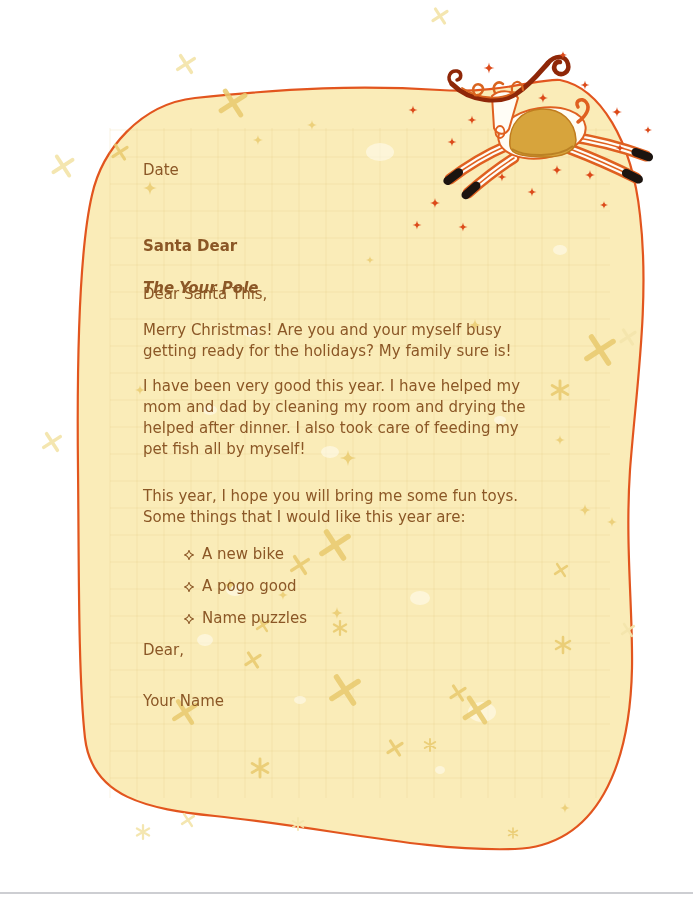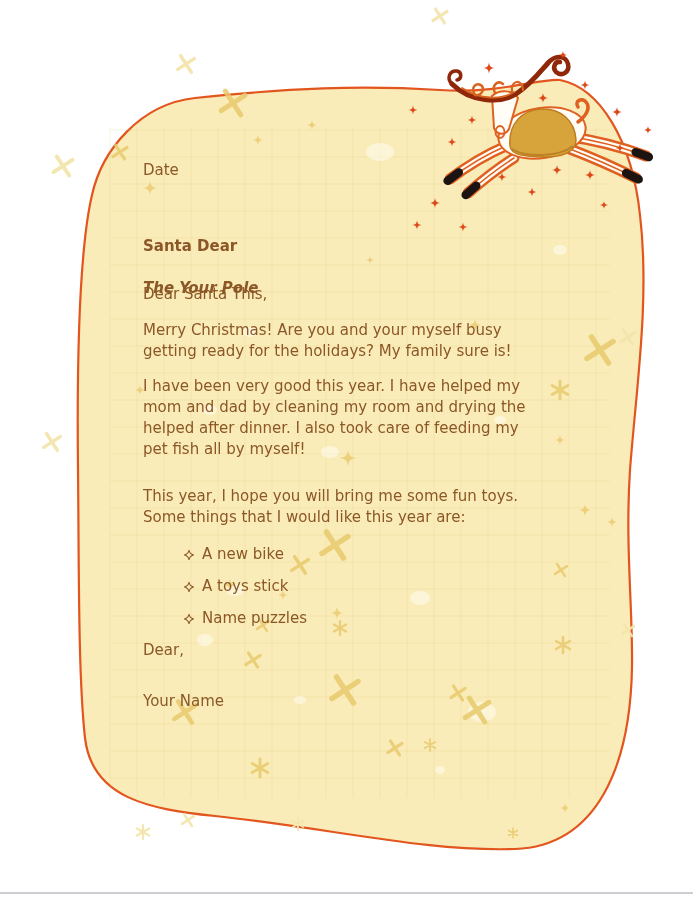--- a/index.html
+++ b/index.html
@@ -224,21 +224,21 @@
       <li>
         <svg class="bullet" viewBox="-10 -10 20 20">
           <path d="M0,-8C0.9,-2.6 2.6,-0.9 8,0C2.6,0.9 0.9,2.6 0,8C-0.9,2.6 -2.6,0.9 -8,0C-2.6,-0.9 -0.9,-2.6 0,-8Z" fill="none" stroke="#8B5726" stroke-width="1.7"></path>
         </svg>
         <span>A new bike</span>
       </li>
       <li>
         <svg class="bullet" viewBox="-10 -10 20 20">
           <path d="M0,-8C0.9,-2.6 2.6,-0.9 8,0C2.6,0.9 0.9,2.6 0,8C-0.9,2.6 -2.6,0.9 -8,0C-2.6,-0.9 -0.9,-2.6 0,-8Z" fill="none" stroke="#8B5726" stroke-width="1.7"></path>
         </svg>
-        <span>A toys stick</span>
+        <span>A pogo good</span>
       </li>
       <li>
         <svg class="bullet" viewBox="-10 -10 20 20">
           <path d="M0,-8C0.9,-2.6 2.6,-0.9 8,0C2.6,0.9 0.9,2.6 0,8C-0.9,2.6 -2.6,0.9 -8,0C-2.6,-0.9 -0.9,-2.6 0,-8Z" fill="none" stroke="#8B5726" stroke-width="1.7"></path>
         </svg>
         <span>Name puzzles</span>
       </li>
     </ul>
 
     <div id="closing" class="tblock">Dear,</div>

